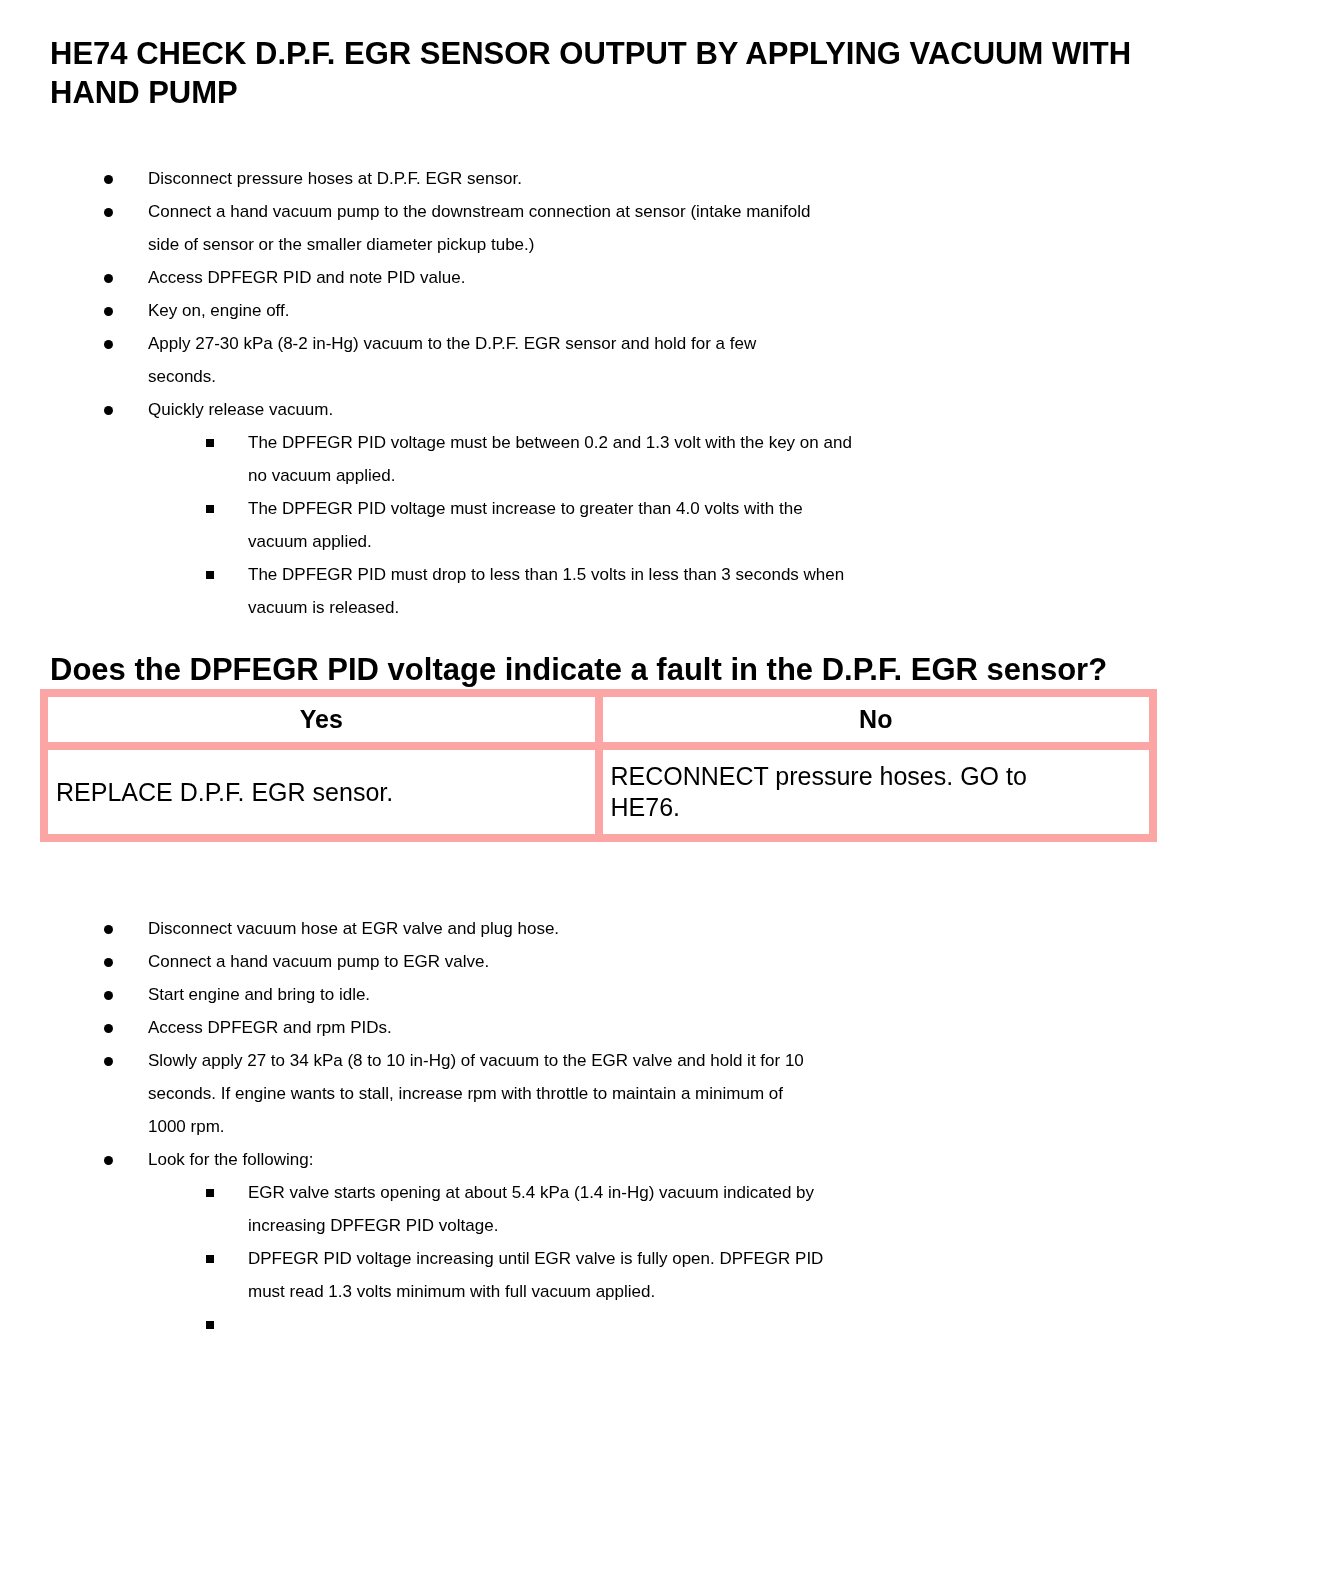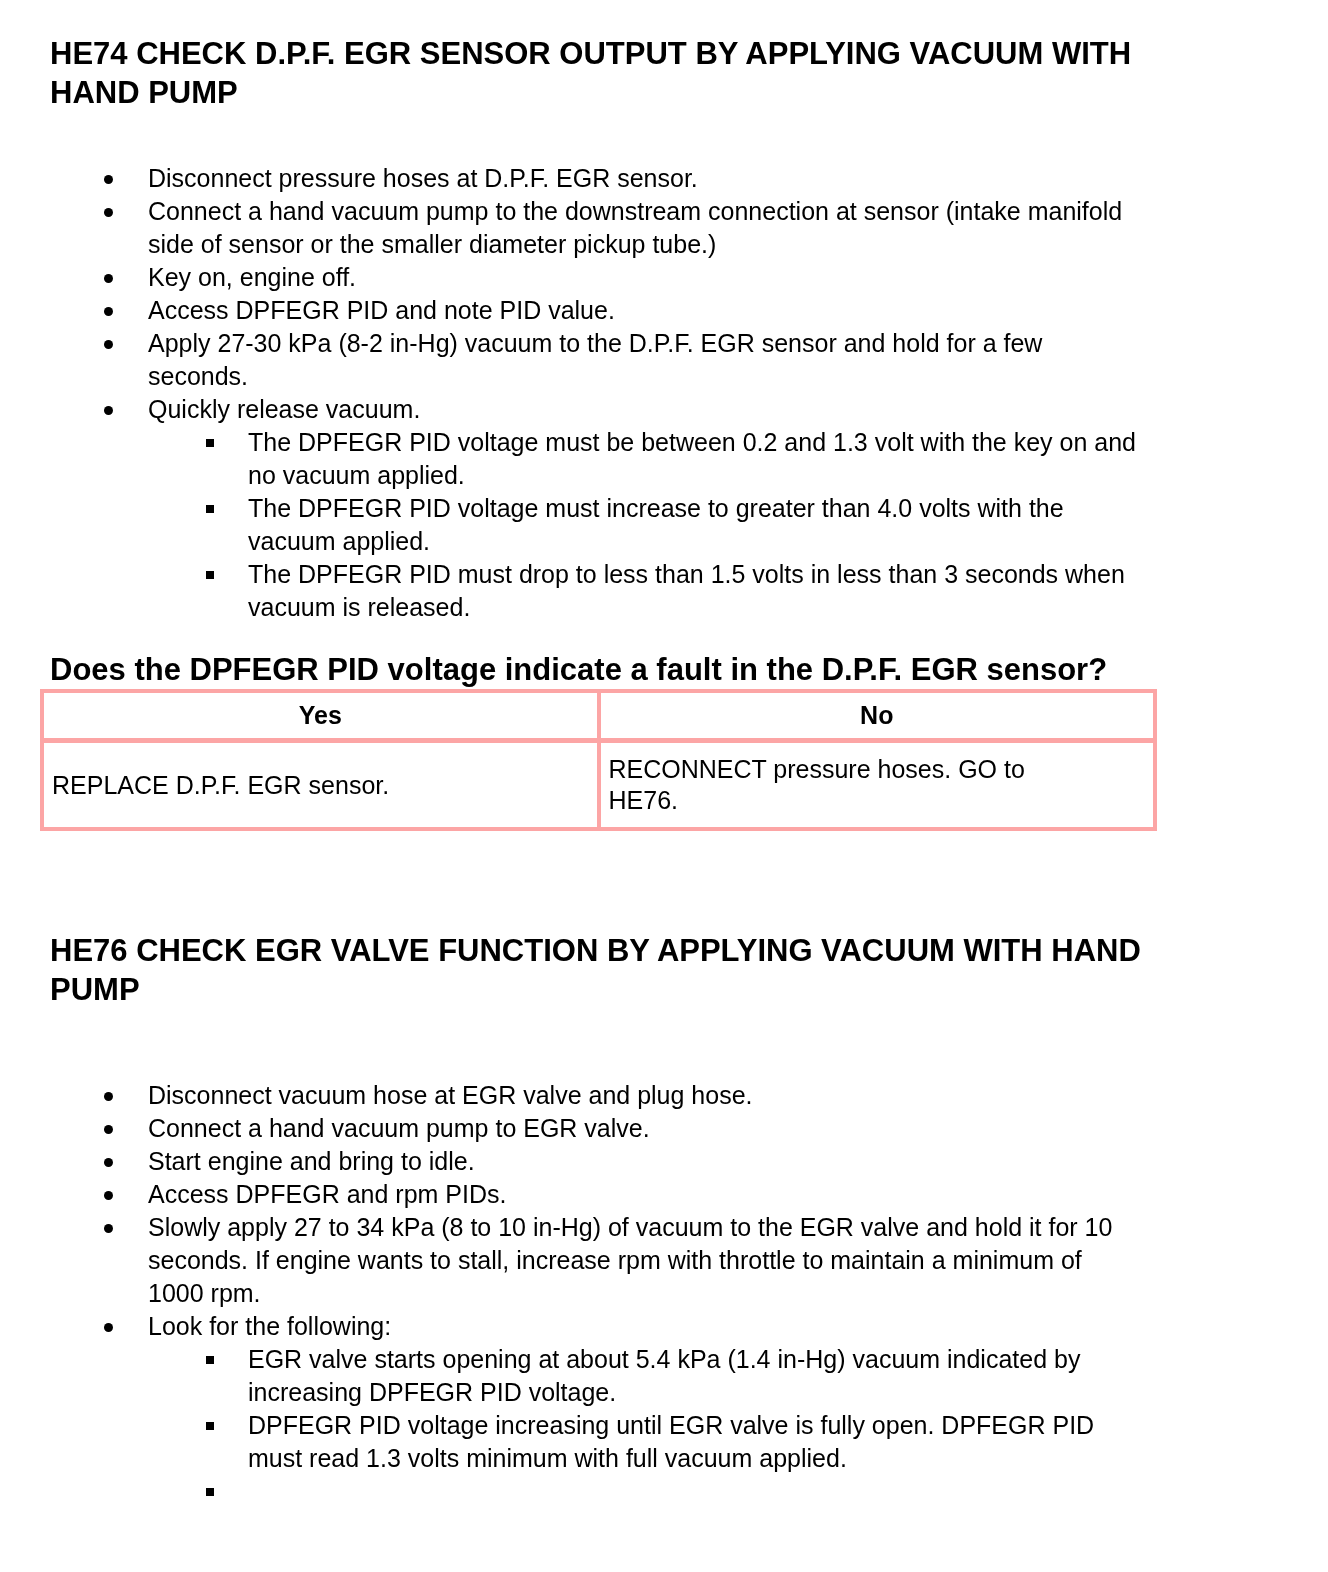--- a/index.html
+++ b/index.html
@@ -30,21 +30,21 @@
     white-space: pre-line;
   }
   .bullet-list {
     margin-top: 50px;
   }
   .bullet-list.second {
     margin-top: 70px;
   }
   .li {
     position: relative;
-    font-size: 25px;
+    font-size: 17px;
     line-height: 33px;
   }
   .li .txt {
     display: block;
     white-space: pre-line;
   }
   .li.l1 { padding-left: 98px; }
   .li.l2 { padding-left: 198px; }
   .marker-dot {
     position: absolute;
@@ -70,21 +70,21 @@
     font-weight: bold;
   }
   table.decision {
     border-collapse: collapse;
     margin-left: -10px;
     width: 1117px;
     table-layout: fixed;
   }
   table.decision th,
   table.decision td {
-    border: 4px solid #fca5a5;
+    border: 8px solid #fca5a5;
     font-size: 25px;
   }
   table.decision th {
     font-weight: bold;
     text-align: center;
     padding: 8px 4px;
     border-bottom-width: 5px;
   }
   table.decision td {
     padding: 6px 8px;
@@ -111,25 +111,25 @@
       <span class="marker-dot"></span>
       <span class="txt">Disconnect pressure hoses at D.P.F. EGR sensor.</span>
     </div>
     <div class="li l1">
       <span class="marker-dot"></span>
       <span class="txt">Connect a hand vacuum pump to the downstream connection at sensor (intake manifold
 side of sensor or the smaller diameter pickup tube.)</span>
     </div>
     <div class="li l1">
       <span class="marker-dot"></span>
+      <span class="txt">Access DPFEGR PID and note PID value.</span>
+    </div>
+    <div class="li l1">
+      <span class="marker-dot"></span>
       <span class="txt">Key on, engine off.</span>
-    </div>
-    <div class="li l1">
-      <span class="marker-dot"></span>
-      <span class="txt">Access DPFEGR PID and note PID value.</span>
     </div>
     <div class="li l1">
       <span class="marker-dot"></span>
       <span class="txt">Apply 27-30 kPa (8-2 in-Hg) vacuum to the D.P.F. EGR sensor and hold for a few
 seconds.</span>
     </div>
     <div class="li l1">
       <span class="marker-dot"></span>
       <span class="txt">Quickly release vacuum.</span>
     </div>
@@ -161,22 +161,20 @@
     </thead>
     <tbody>
       <tr>
         <td>REPLACE D.P.F. EGR sensor.</td>
         <td>RECONNECT pressure hoses. GO to
 HE76.</td>
       </tr>
     </tbody>
   </table>
 
-  <h1 class="section-title second">HE76 CHECK EGR VALVE FUNCTION BY APPLYING VACUUM WITH HAND
-PUMP</h1>
 
   <div class="bullet-list second">
     <div class="li l1">
       <span class="marker-dot"></span>
       <span class="txt">Disconnect vacuum hose at EGR valve and plug hose.</span>
     </div>
     <div class="li l1">
       <span class="marker-dot"></span>
       <span class="txt">Connect a hand vacuum pump to EGR valve.</span>
     </div>

